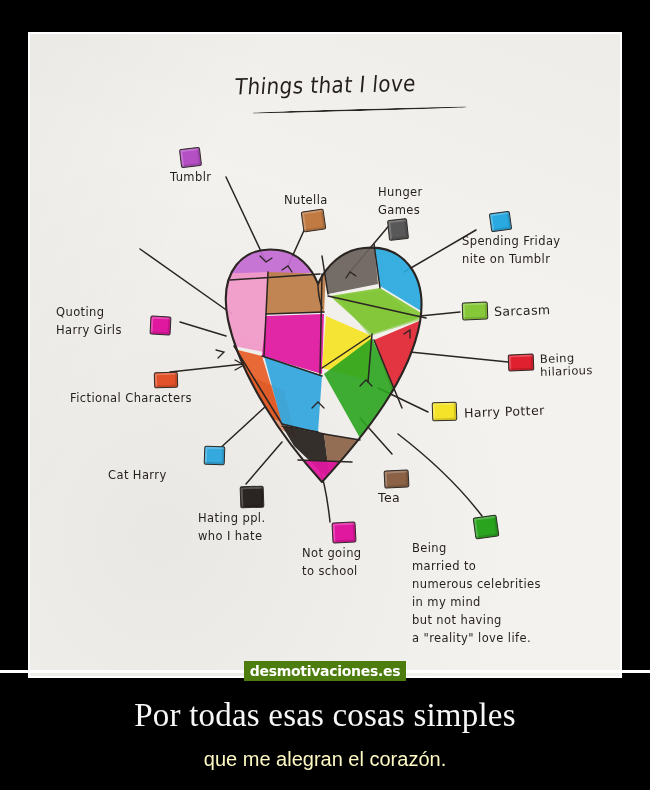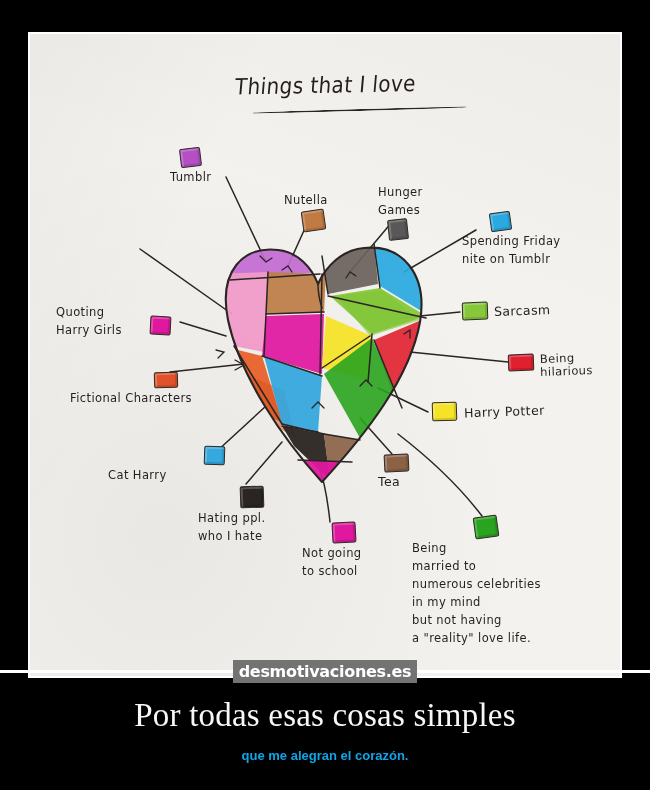--- a/index.html
+++ b/index.html
@@ -95,21 +95,21 @@
   .lb-sarcasm .cap  {transform:rotate(-2deg);font-size:12.5px;}
 
   .lb-hilarious     {left:478px;top:318px;display:flex;align-items:flex-start;gap:6px;}
   .lb-hilarious .sw {width:24px;height:15px;margin-top:2px;transform:rotate(-2deg);}
   .lb-hilarious .cap{transform:rotate(-2deg);}
 
   .lb-harry         {left:402px;top:368px;display:flex;align-items:center;gap:7px;}
   .lb-harry .sw     {width:23px;height:17px;transform:rotate(-2deg);}
   .lb-harry .cap    {transform:rotate(-2deg);font-size:12.5px;}
 
-  .lb-tea           {left:348px;top:420px;}
+  .lb-tea           {left:348px;top:436px;}
   .lb-tea .sw       {margin-left:6px;width:23px;height:16px;transform:rotate(-3deg);}
   .lb-tea .cap      {margin-top:4px;transform:rotate(-1deg);font-size:12.5px;}
 
   .lb-hating        {left:168px;top:452px;}
   .lb-hating .sw    {margin-left:42px;width:22px;height:20px;transform:rotate(-2deg);}
   .lb-hating .cap   {margin-top:13px;transform:rotate(-1deg);}
 
   .lb-school        {left:272px;top:488px;}
   .lb-school .sw    {margin-left:30px;width:22px;height:19px;transform:rotate(-3deg);}
   .lb-school .cap   {margin-top:3px;transform:rotate(-2deg);}
@@ -118,35 +118,35 @@
   .lb-married .sw   {margin-left:62px;width:22px;height:20px;transform:rotate(-8deg);}
   .lb-married .cap  {margin-top:3px;transform:rotate(-1.5deg);line-height:1.16;}
 
   
   #banner{
     position:absolute;left:0;right:0;top:658px;height:26px;
     display:flex;align-items:center;justify-content:center;
   }
   #banner .rule{flex:1;height:0;border-top:3px solid #ffffff;}
   #banner .brand{
-    color:#ffffff;font-size:16px;font-weight:700;letter-spacing:-.3px;
-    padding:2px 6px;background:#737373;
+    color:#ffffff;font-size:14px;font-weight:700;letter-spacing:-.3px;
+    padding:2px 6px;background:#4d7c0f;
     font-family:"DejaVu Sans",sans-serif;
   }
 
   
   #caption{
     position:absolute;left:0;right:0;top:697px;text-align:center;
     color:#f7f7f7;font-family:"Liberation Serif",serif;
     font-size:33px;line-height:1.1;letter-spacing:.2px;
   }
   #subcaption{
     position:absolute;left:0;right:0;top:748px;text-align:center;
-    color:#0ea5e9;font-family:"Liberation Sans",sans-serif;
-    font-size:13px;font-weight:700;
+    color:#fef9c3;font-family:"Liberation Sans",sans-serif;
+    font-size:20px;font-weight:400;
   }
 </style>
 </head>
 <body>
 
 <div id="poster">
 
   <div id="photo-frame">
     <div id="paper">
 

